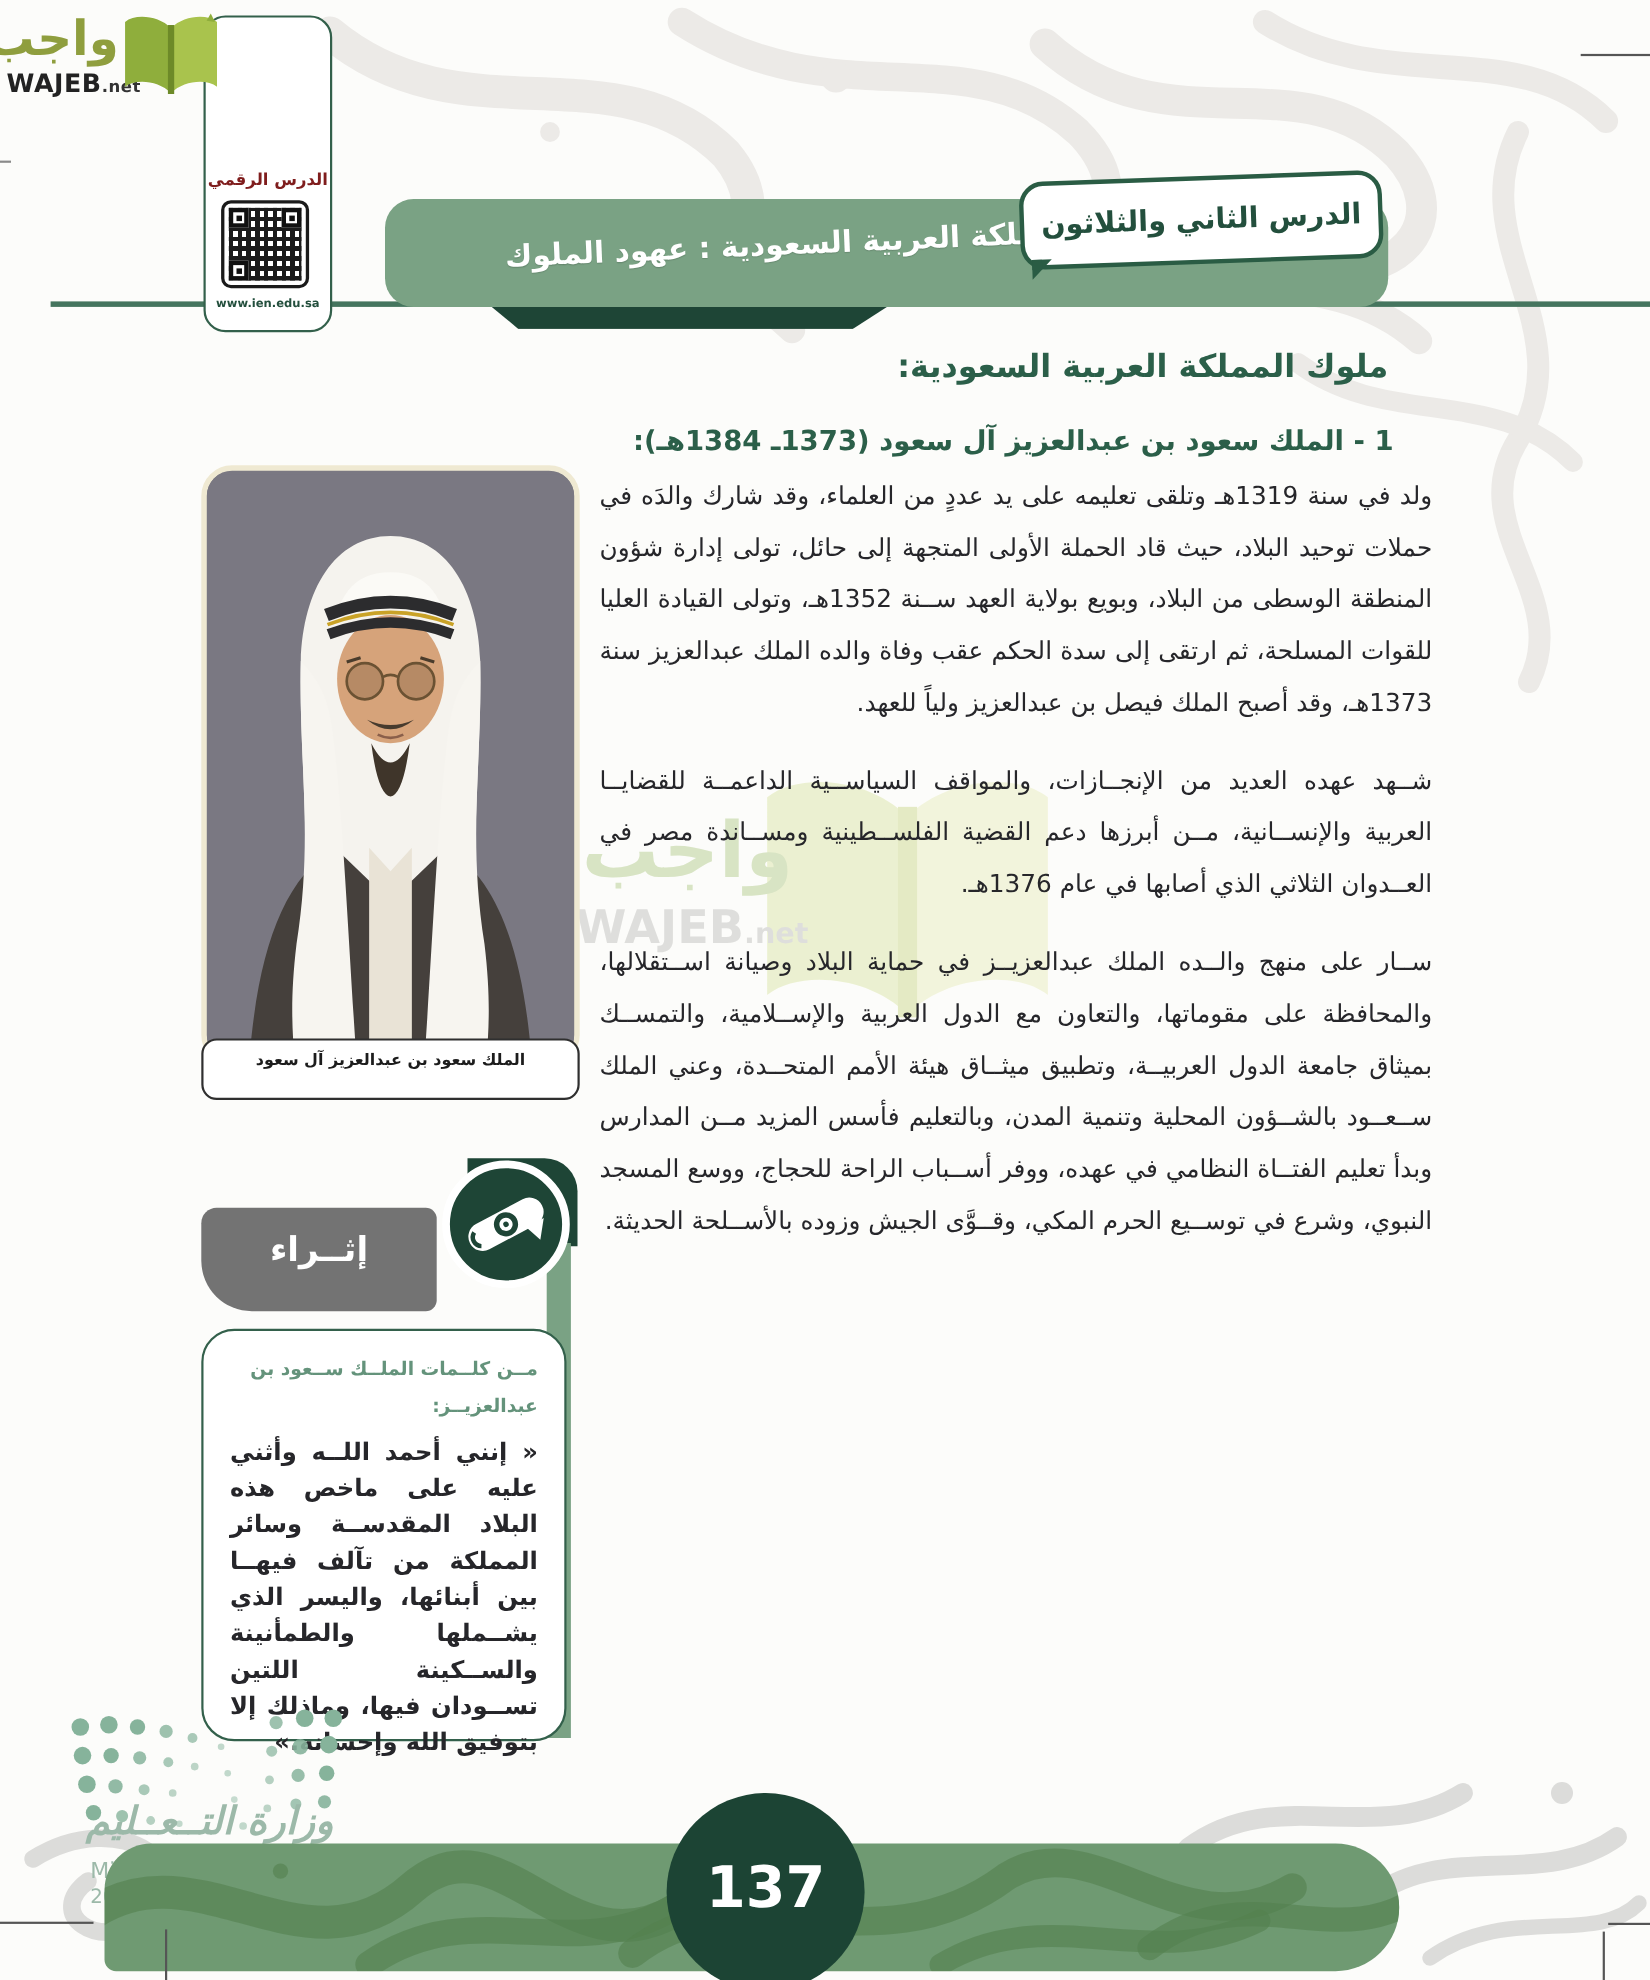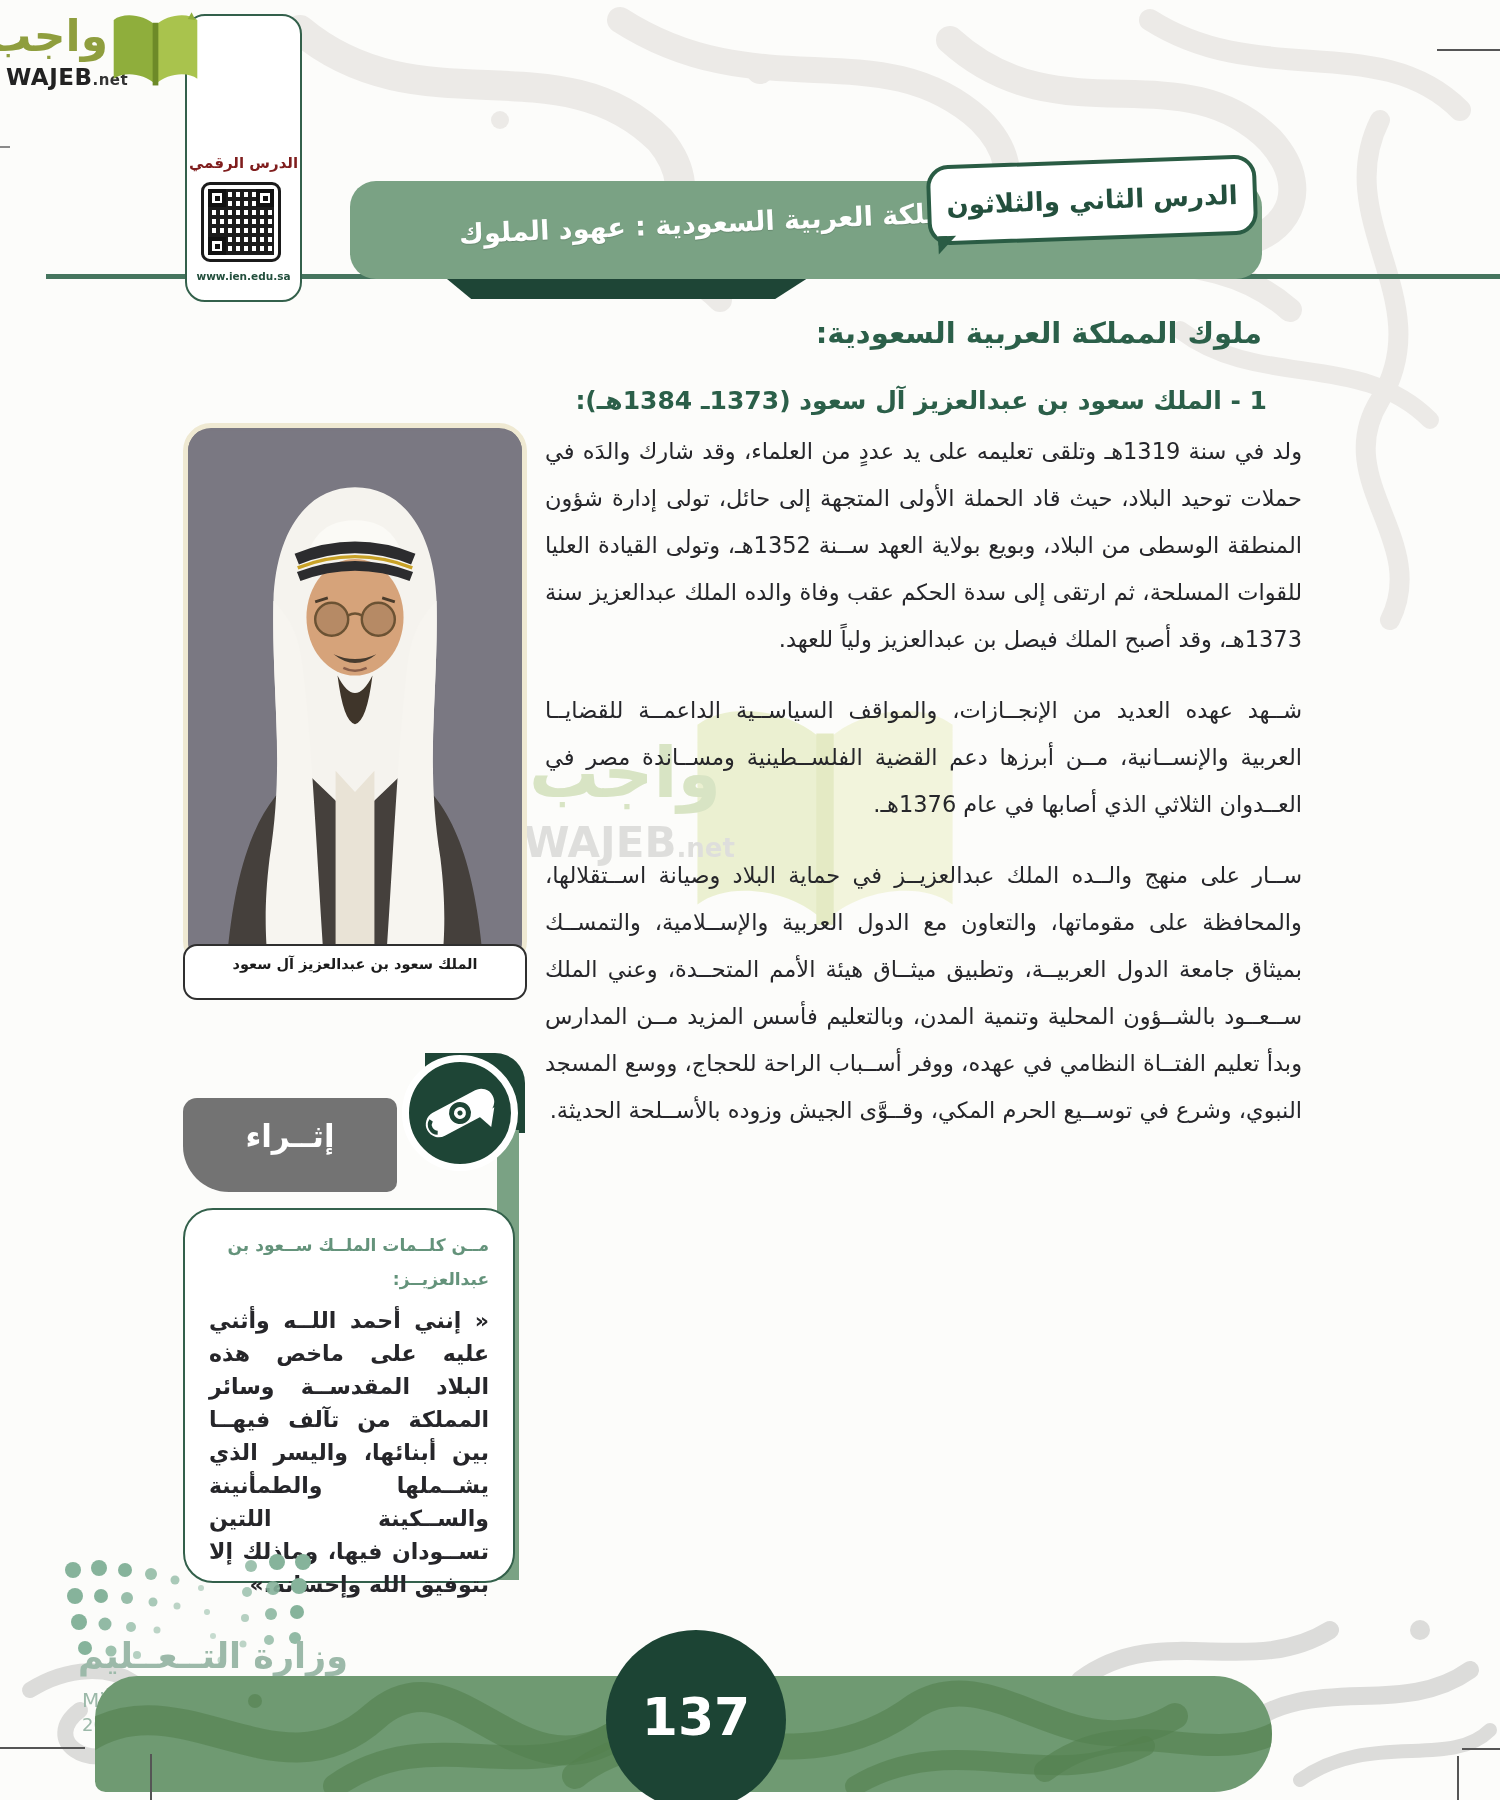--- a/index.html
+++ b/index.html
@@ -74,21 +74,21 @@
         background:#1e4536;border:7px solid #fff;box-sizing:border-box;z-index:3;}
   .enrich-bar{left:497px;top:1130px;width:22px;height:450px;background:#7aa284;z-index:1;}
   .quote-box{left:183px;top:1208px;width:332px;height:375px;background:#fff;
         border:2px solid #33604b;border-radius:30px;z-index:2;box-sizing:border-box;
         padding:18px 24px;direction:rtl;}
   .quote-intro{color:#64937b;font-size:17px;font-weight:bold;line-height:34px;text-align:right;}
   .quote-text{color:#26262a;font-size:22px;font-weight:bold;line-height:33px;
         text-align:justify;margin-top:8px;}
 
   
-  .ministry-ar{left:78px;top:1636px;font-size:35px;font-weight:bold;color:#9cb9a9;direction:rtl;z-index:2;}
+  .ministry-ar{left:78px;top:1636px;font-size:35px;font-weight:bold;color:#9cb9a9;direction:rtl;z-index:2;font-style:italic;}
   .ministry-en{left:82px;top:1688px;font-size:20px;color:#9cb9a9;z-index:2;}
   .ministry-year{left:82px;top:1714px;font-size:18px;color:#9cb9a9;z-index:2;}
   .band{left:95px;top:1676px;width:1177px;height:116px;background:#6f9a72;
         border-radius:80px 110px 110px 20px;overflow:hidden;z-index:3;}
   .page-circle{left:606px;top:1630px;width:180px;height:180px;border-radius:50%;
         background:#1c4434;z-index:4;text-align:center;line-height:175px;
         color:#fff;font-size:52px;font-weight:bold;}
 
   
   .watermark{left:480px;top:690px;width:500px;height:300px;opacity:.5;z-index:1;}

